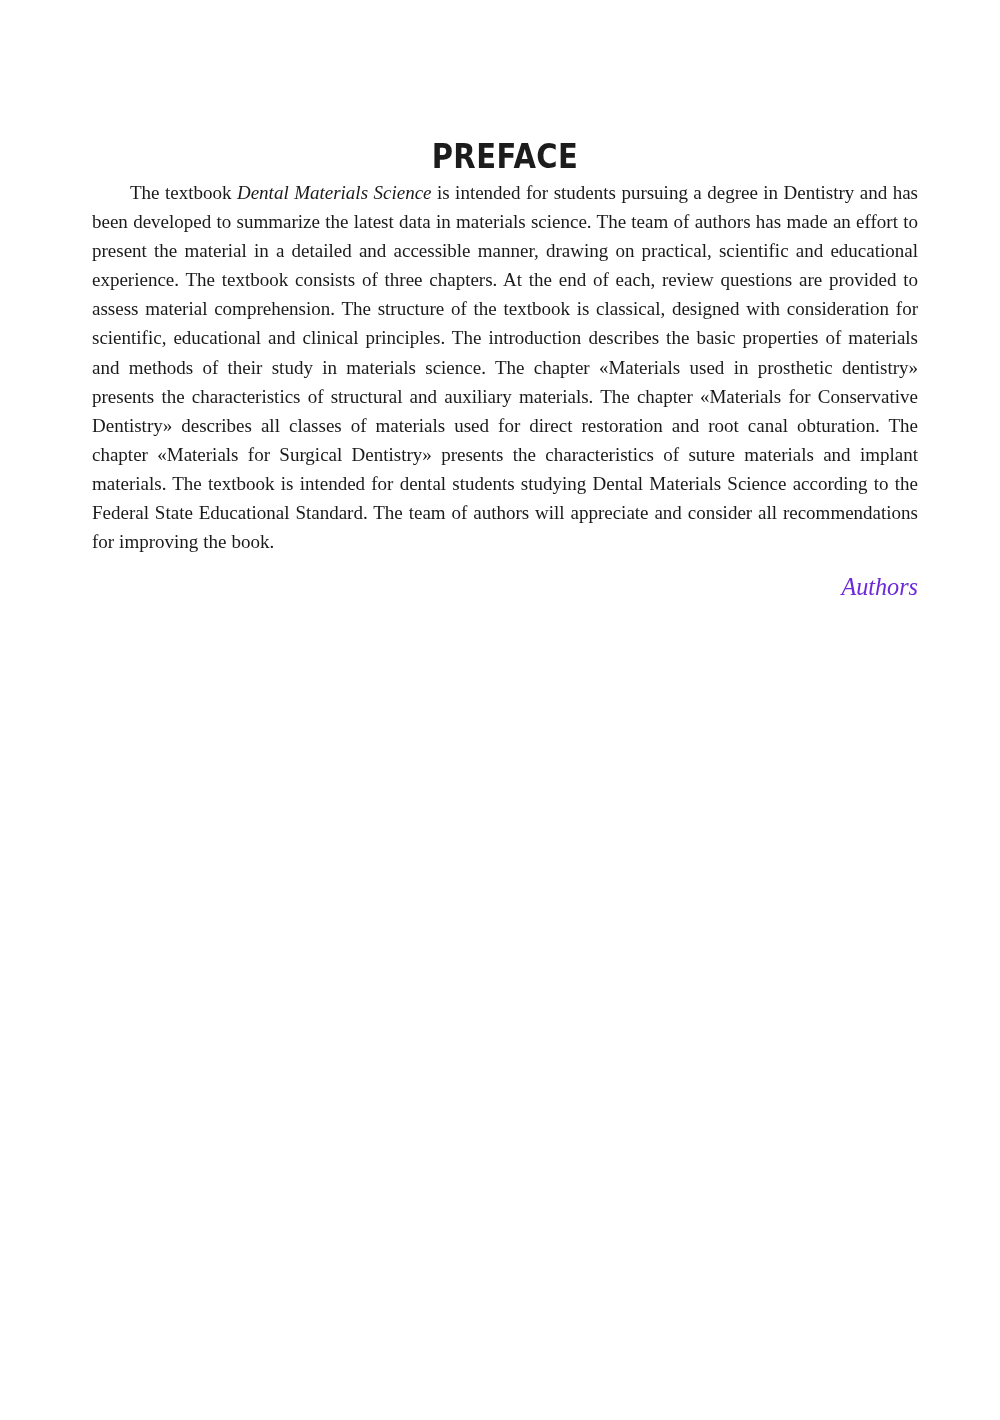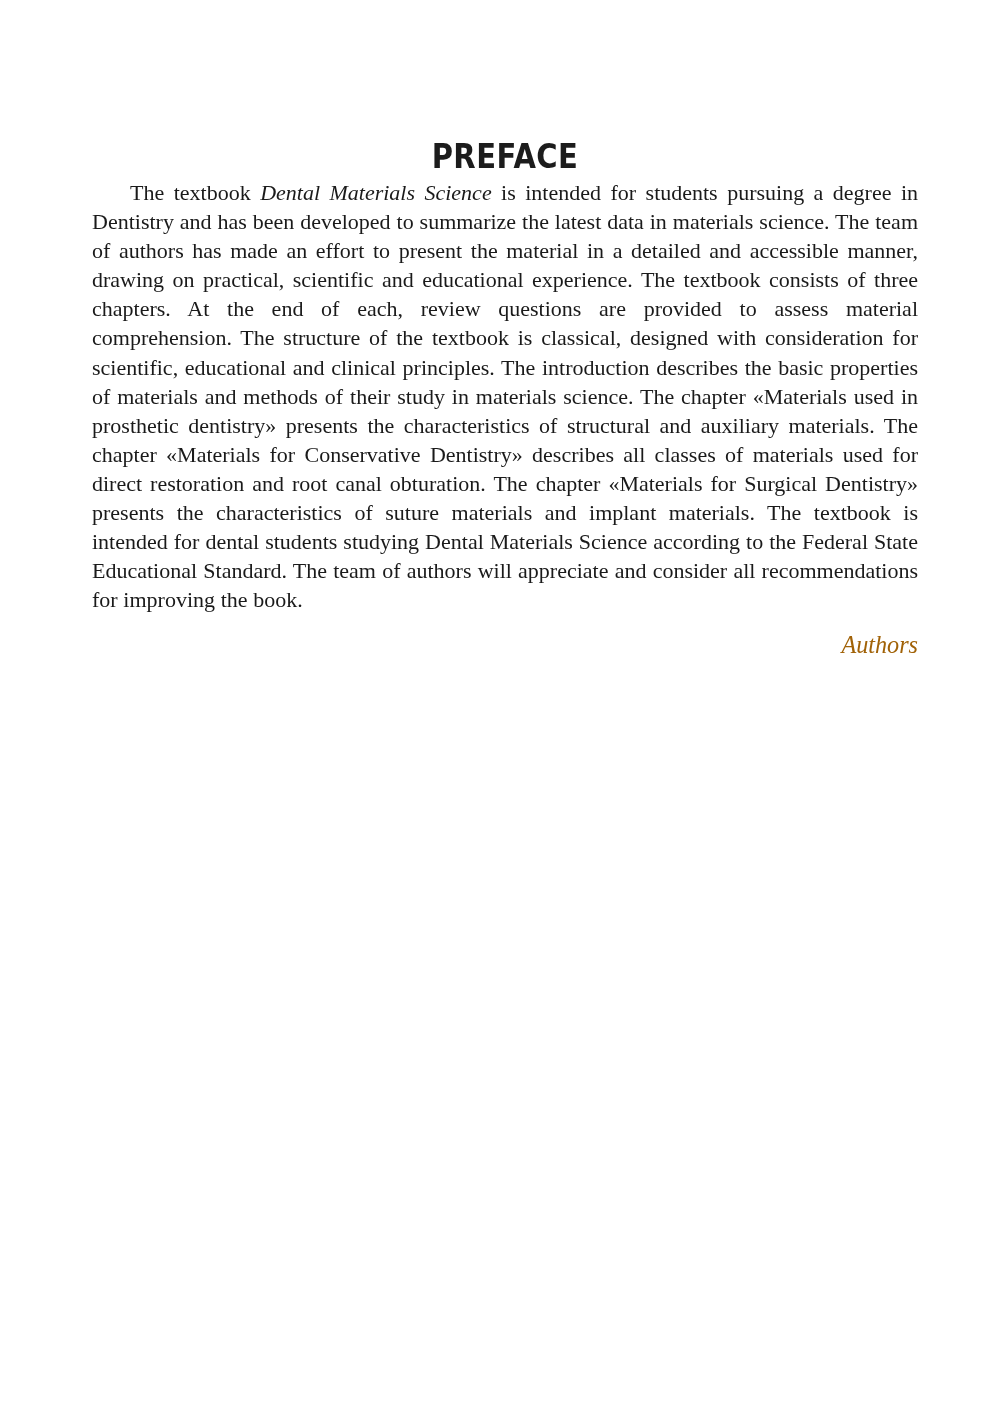--- a/index.html
+++ b/index.html
@@ -50,42 +50,42 @@
     font-size: 25px;
     line-height: 30px;
     margin: 0;
     padding-top: 43px;
     color: #1a1a1a;
   }
 
   .body-paragraph {
     text-align: justify;
     text-justify: inter-word;
-    font-size: 22px;
+    font-size: 19px;
     line-height: 29.1px;
     margin: 0;
     padding-top: 2px;
     text-indent: 38px;
     color: #1a1a1a;
     hyphens: manual;
     word-spacing: 0.2px;
   }
 
   .body-paragraph em {
     font-style: italic;
   }
 
   .signature {
     text-align: right;
     font-style: italic;
     font-size: 24.2px;
     line-height: 29.1px;
     margin: 0;
     padding-top: 16px;
-    color: #a16207;
+    color: #6d28d9;
   }
 </style>
 </head>
 <body>
 
 <div class="page">
 
   <div class="content-block">
 
     <h1 class="page-title">PREFACE</h1>

